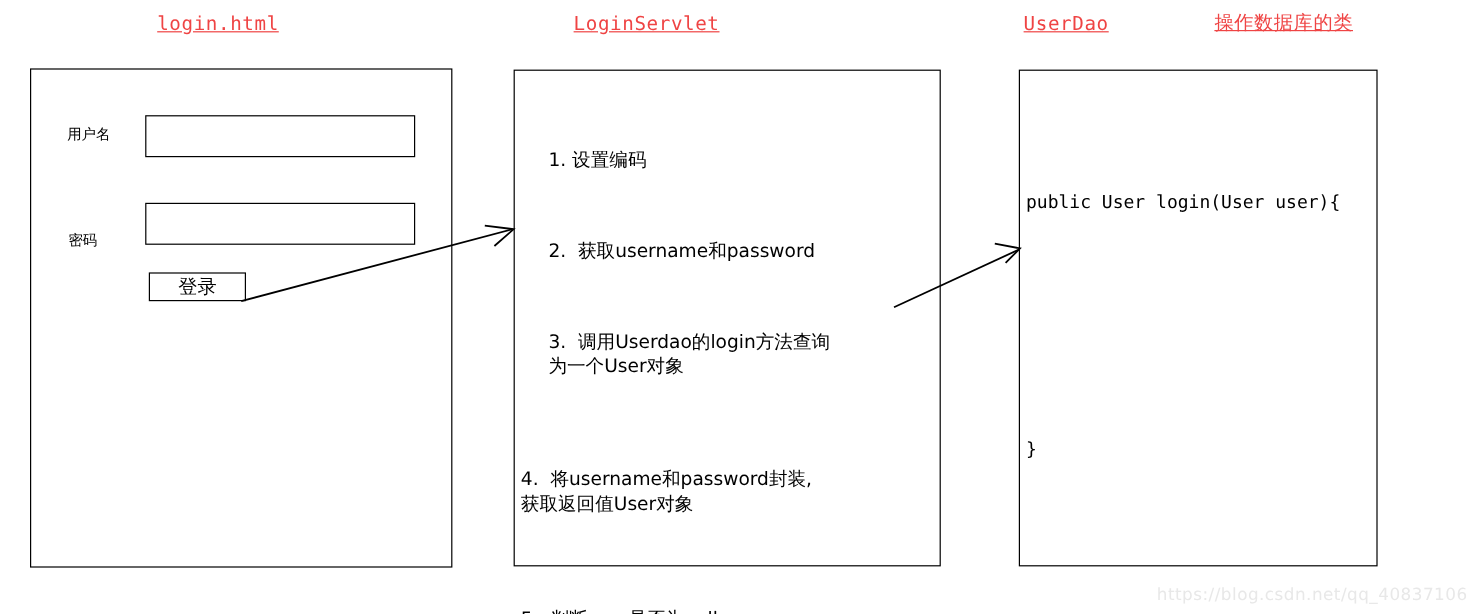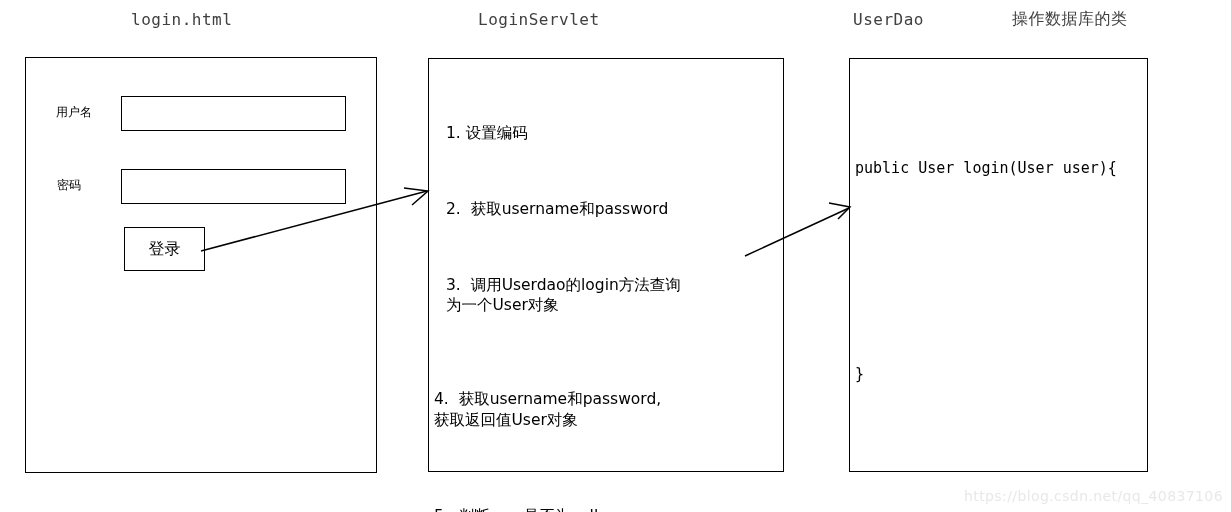--- a/index.html
+++ b/index.html
@@ -16,22 +16,23 @@
     font-family: "DejaVu Sans", sans-serif;
     color: #000000;
   }
 
   
   .panel-title {
     position: absolute;
     font-family: "DejaVu Sans Mono", "Liberation Mono", monospace;
     font-size: 16px;
     letter-spacing: 0.5px;
-    color: #404040;
+    color: #ef4444;
     white-space: nowrap;
+    text-decoration: underline;
   }
 
   
   .panel {
     position: absolute;
     border: 1.6px solid #000;
     background: #ffffff;
     box-sizing: border-box;
   }
 
@@ -67,20 +68,21 @@
     top: 82px;
     width: 420px;
     font-family: "DejaVu Sans", sans-serif;
     font-size: 15.5px;
     line-height: 1.33;
     white-space: pre;
   }
   .step {
     margin-bottom: 14px;
     white-space: pre-wrap;
+    margin-left: 11px;
   }
 
   
   .code {
     position: absolute;
     left: 855px;
     top: 108px;
     width: 330px;
     font-family: "DejaVu Sans Mono", "Liberation Mono", monospace;
     font-size: 15px;
@@ -123,38 +125,38 @@
   <div class="panel-title cjk" style="left:988px; top:9px; font-family:'DejaVu Sans',sans-serif; font-size:16px;margin-left:24px;">操作数据库的类</div>
 
   <div class="panel" style="left:25px; top:57px; width:352px; height:416px;">
   </div>
 
   <div class="form-label" style="left:56px; top:104px;">用户名</div>
 
   <div class="text-input" style="left:121px; top:96px; width:225px; height:35px;">
   </div>
 
-  <div class="form-label" style="left:57px; top:177px;">密码</div>
+  <div class="form-label" style="left:57px; top:192px;">密码</div>
 
   <div class="text-input" style="left:121px; top:169px; width:225px; height:35px;">
   </div>
 
-  <div class="push-button" style="left:124px; top:227px; width:81px; height:44px;">
+  <div class="push-button" style="left:124px; top:227px; width:81px; height:24px;">
     <span>登录</span>
   </div>
 
   <div class="panel" style="left:428px; top:58px; width:356px; height:414px;">
   </div>
 
   <div class="steps">
     <div class="step"><span>1.</span> <span>设置编码</span></div>
     <div class="step"><span>2.</span>  <span>获取username和password</span></div>
     <div class="step"><span>3.</span>  <span>调用Userdao的login方法查询
 为一个User对象</span></div>
-    <div class="step" style="margin-left:-12px; margin-top:18px;"><span>4.</span>  <span>获取username和password,
+    <div class="step" style="margin-left:-12px; margin-top:18px;"><span>4.</span>  <span>将username和password封装,
 获取返回值User对象</span></div>
     <div class="step" style="margin-left:-12px; margin-top:20px; margin-bottom:2px;"><span>5.</span>  <span>判断user是否为null</span></div>
     
     
     
     
   </div>
 
   <div class="panel" style="left:849px; top:58px; width:299px; height:414px;">
   </div>

